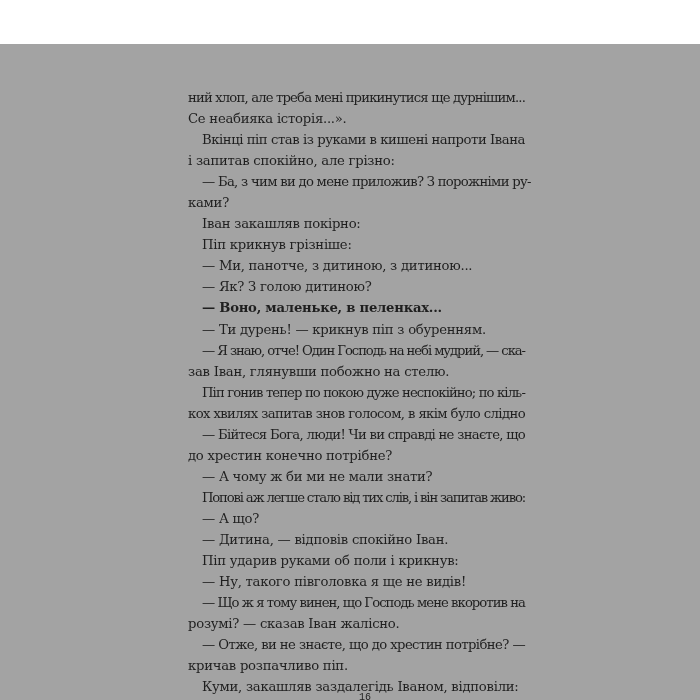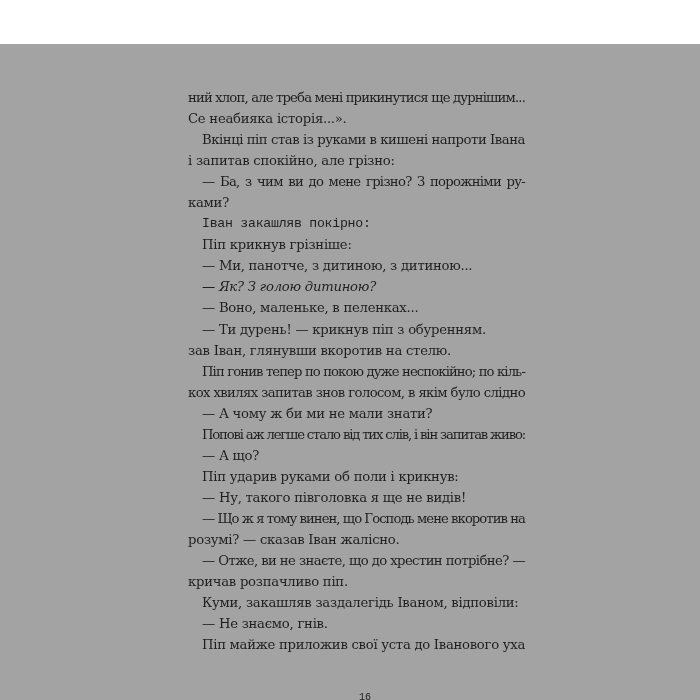--- a/index.html
+++ b/index.html
@@ -41,34 +41,38 @@
 </style>
 </head>
 <body>
 
 <div class="page">
   <div class="text-block" id="text-block">
       <span class="line" style="display: block; letter-spacing: -0.834865px;">ний хлоп, але треба мені прикинутися ще дурнішим...</span>
       <span class="line last" style="display: block;">Се неабияка історія...».</span>
       <span class="line indent" style="display: block; letter-spacing: -0.443685px;">Вкінці піп став із руками в кишені напроти Івана</span>
       <span class="line last" style="display: block;">і запитав спокійно, але грізно:</span>
-      <span class="line indent" style="display: block; letter-spacing: -0.706782px;">— Ба, з чим ви до мене грізно? З порожніми ру-</span>
+      <span class="line indent" style="display: block; letter-spacing: -0.706782px;">— Ба, з чим ви до мене приложив? З порожніми ру-</span>
       <span class="line last" style="display: block;">ками?</span>
-      <span class="line indent last" style="display: block; font-family: Liberation Mono, monospace;">Іван закашляв покірно:</span>
+      <span class="line indent last" style="display: block;">Іван закашляв покірно:</span>
       <span class="line indent last" style="display: block;">Піп крикнув грізніше:</span>
       <span class="line indent last" style="display: block;">— Ми, панотче, з дитиною, з дитиною...</span>
-      <span class="line indent last" style="display: block; font-style: italic;">— Як? З голою дитиною?</span>
-      <span class="line indent last" style="display: block;">— Воно, маленьке, в пеленках...</span>
+      <span class="line indent last" style="display: block;">— Як? З голою дитиною?</span>
+      <span class="line indent last" style="display: block; font-weight: bold;">— Воно, маленьке, в пеленках...</span>
       <span class="line indent last" style="display: block;">— Ти дурень! — крикнув піп з обуренням.</span>
-      <span class="line last" style="display: block;">зав Іван, глянувши вкоротив на стелю.</span>
+      <span class="line indent" style="display: block; letter-spacing: -1.07506px;">— Я знаю, отче! Один Господь на небі мудрий, — ска-</span>
+      <span class="line last" style="display: block;">зав Іван, глянувши побожно на стелю.</span>
       <span class="line indent" style="display: block; letter-spacing: -0.88625px;">Піп гонив тепер по покою дуже неспокійно; по кіль-</span>
       <span class="line" style="display: block; letter-spacing: -0.602941px;">кох хвилях запитав знов голосом, в якім було слідно</span>
+      <span class="line indent" style="display: block; letter-spacing: -0.711097px;">— Бійтеся Бога, люди! Чи ви справді не знаєте, що</span>
+      <span class="line last" style="display: block;">до хрестин конечно потрібне?</span>
       <span class="line indent last" style="display: block;">— А чому ж би ми не мали знати?</span>
       <span class="line indent last" style="display: block; letter-spacing: -1.16761px;">Попові аж легше стало від тих слів, і він запитав живо:</span>
       <span class="line indent last" style="display: block;">— А що?</span>
+      <span class="line indent last" style="display: block;">— Дитина, — відповів спокійно Іван.</span>
       <span class="line indent last" style="display: block;">Піп ударив руками об поли і крикнув:</span>
       <span class="line indent last" style="display: block;">— Ну, такого півголовка я ще не видів!</span>
       <span class="line indent" style="display: block; letter-spacing: -0.951823px;">— Що ж я тому винен, що Господь мене вкоротив на</span>
       <span class="line last" style="display: block;">розумі? — сказав Іван жалісно.</span>
       <span class="line indent" style="display: block; letter-spacing: -0.578125px;">— Отже, ви не знаєте, що до хрестин потрібне? —</span>
       <span class="line last" style="display: block;">кричав розпачливо піп.</span>
       <span class="line indent last" style="display: block;">Куми, закашляв заздалегідь Іваном, відповіли:</span>
       <span class="line indent last" style="display: block;">— Не знаємо, гнів.</span>
       <span class="line indent" style="display: block; letter-spacing: -0.271528px;">Піп майже приложив свої уста до Іванового уха</span>
     </div>

